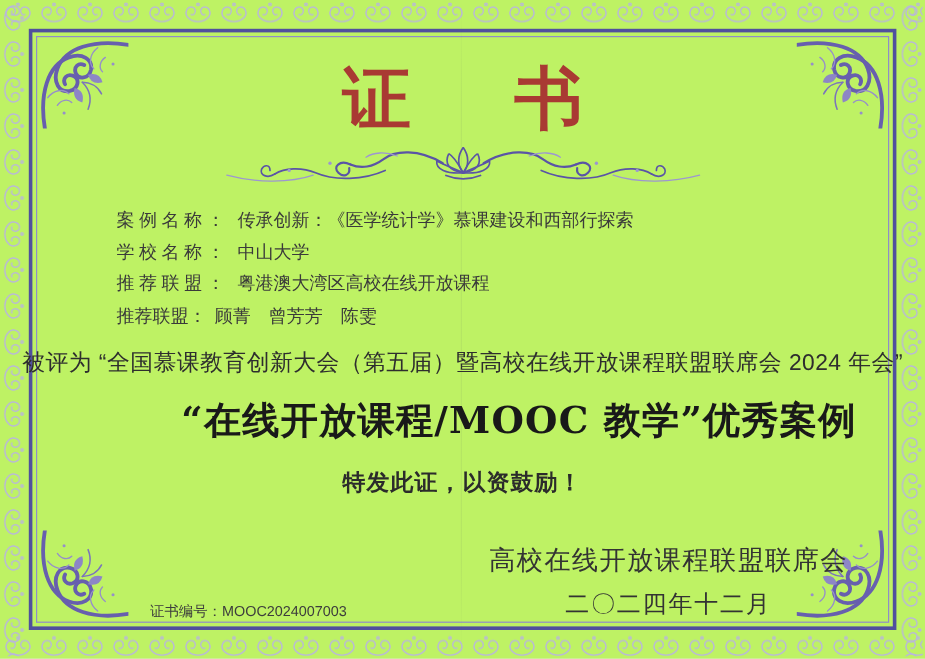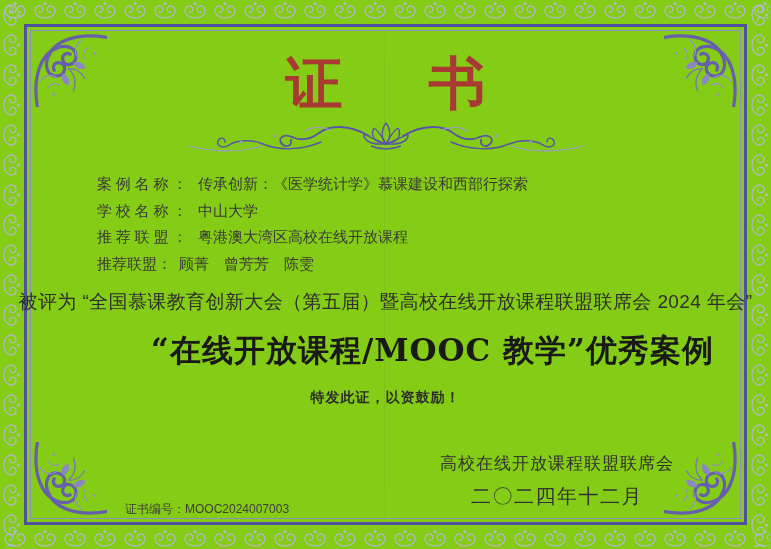--- a/index.html
+++ b/index.html
@@ -1,18 +1,18 @@
 <!DOCTYPE html>
 <html><head>
 <meta charset="utf-8">
 <style>
   html,body { margin:0; padding:0; background:#e8e8e8; }
   .page {
     position:relative; width:771px; height:549px; margin:0 auto;
-    background:#84cc16; overflow:hidden;
+    background:#bef264; overflow:hidden;
     font-family:"Liberation Sans","DejaVu Sans",sans-serif;
   }
   .band { position:absolute; left:0; top:0; }
   .frame-thick { position:absolute; inset:24px; border:3px solid #50509e; pointer-events:none; }
   .frame-thin  { position:absolute; inset:30px; border:1px solid #8f8ec7; pointer-events:none; }
   .corner { position:absolute; width:80px; height:80px; }
   .corner.tl { left:27px;  top:27px; }
   .corner.tr { right:27px; top:27px;    transform:scaleX(-1); }
   .corner.bl { left:27px;  bottom:27px; transform:scaleY(-1); }
   .corner.br { right:27px; bottom:27px; transform:scale(-1,-1); }
@@ -35,24 +35,24 @@
     position:absolute; left:0; top:289px; width:100%; text-align:center;
     font-size:19px; color:#2e2e2e; letter-spacing:.4px;
   }
   .award {
     position:absolute; left:0; top:330px; width:100%; text-align:center;
     font-family:"DejaVu Serif","Liberation Serif",serif;
     font-weight:bold; font-size:31px; color:#191919; letter-spacing:1px;padding-left:47px;
   }
   .closing {
     position:absolute; left:0; top:389px; width:100%; text-align:center;
-    font-size:14px; font-weight:bold; color:#2b2b2b; letter-spacing:1px;
+    font-size:19px; font-weight:bold; color:#2b2b2b; letter-spacing:1px;
   }
   .issuer-block { position:absolute; left:402px; top:452px; width:310px; text-align:center; color:#333; }
-  .issuer-name { font-size:17px; letter-spacing:1px; }
+  .issuer-name { font-size:22px; letter-spacing:1px; }
   .issue-date  { font-size:20px; margin-top:8px; letter-spacing:1.5px; }
   .serial { position:absolute; left:125px; top:488px; font-size:12px; color:#3d3d3d;margin-top:13px; }
 </style>
 </head>
 <body>
 
 <div class="page">
 
   <svg class="band" width="771" height="549" viewBox="0 0 771 549">
     <defs>

